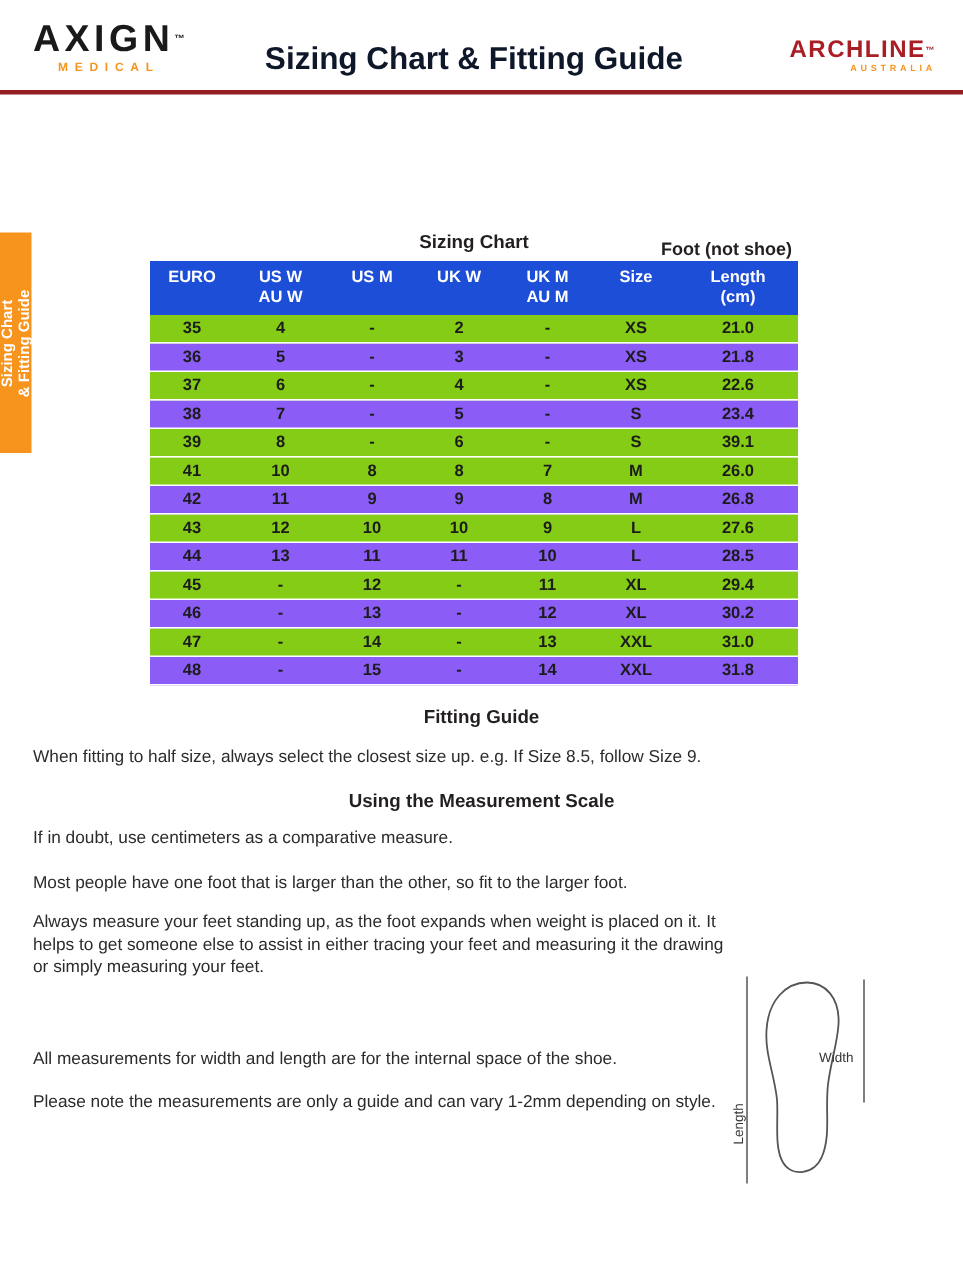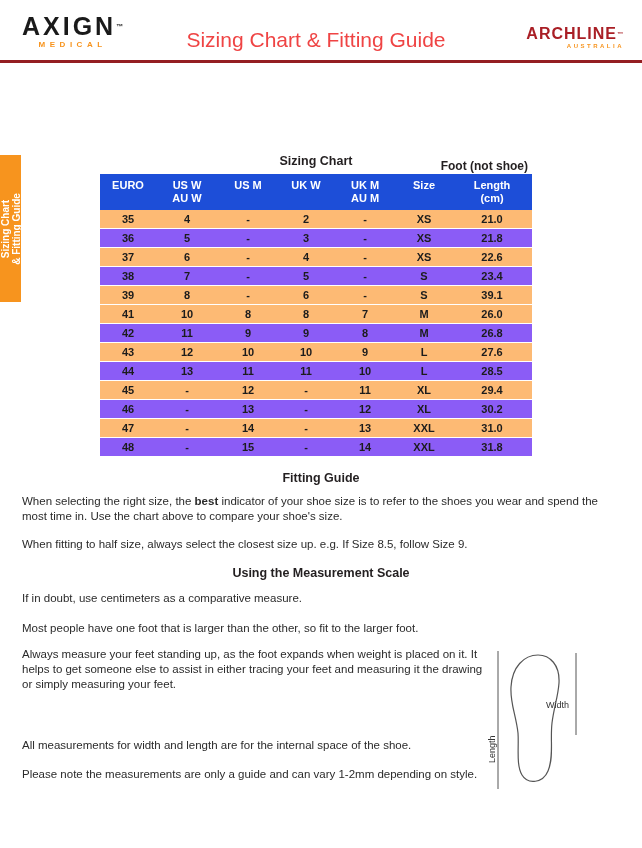--- a/index.html
+++ b/index.html
@@ -6,21 +6,21 @@
   body { font-family:"Liberation Sans", sans-serif; background:#ffffff; }
   .page { position:relative; width:642px; height:848px; background:#fff; overflow:hidden; }
 
   
   .header { position:absolute; top:0; left:0; width:642px; height:62px; background:#fff; }
   .logo-axign { position:absolute; left:22px; top:14px; text-align:center; }
   .axign-name { font-size:25px; font-weight:bold; color:#1a1a1a; letter-spacing:3px; line-height:25px; }
   .axign-tm { font-size:7px; vertical-align:top; color:#1a1a1a; letter-spacing:0; }
   .axign-sub { font-size:8px; font-weight:bold; color:#F7941E; letter-spacing:4.5px; margin-top:1px; }
   .doc-title { position:absolute; left:120px; right:130px; top:28px; text-align:center;
-               font-size:21px; font-weight:normal; color:#ef4444; }
+               font-size:21px; font-weight:bold; color:#0f172a; }
   .logo-archline { position:absolute; right:18px; top:26px; text-align:right; }
   .arch-name { font-size:16px; font-weight:bold; color:#A91E25; letter-spacing:1px; line-height:16px; }
   .arch-tm { font-size:6px; vertical-align:top; color:#A91E25; }
   .arch-sub { font-size:6px; font-weight:bold; color:#F7941E; letter-spacing:2.5px; margin-top:1px; }
   .red-rule { position:absolute; top:60px; left:0; width:642px; height:3px; background:#941E22; }
 
   
   .side-tab { position:absolute; left:0; top:155px; width:21px; height:147px; background:#F7941E; }
   .side-tab-text { position:absolute; top:50%; left:50%; width:145px;
                    transform:translate(-50%,-50%) rotate(-90deg);
@@ -31,21 +31,21 @@
 
   .chart-head { position:relative; width:432px; margin:0 0 2px 100px; height:22px; }
   .chart-title { display:block; text-align:center; font-size:12.5px; font-weight:bold; color:#231F20; padding-top:4px; }
   .foot-note { position:absolute; right:4px; top:9px; font-size:12px; font-weight:bold; color:#231F20; }
 
   table.sizing { border-collapse:collapse; width:432px; margin-left:100px; table-layout:fixed;
                  font-size:11px; font-weight:bold; color:#1c1c1c; text-align:center; }
   table.sizing th { background:#1d4ed8; color:#fff; font-size:11px; font-weight:bold;
                     vertical-align:top; padding-top:5px; height:36px; line-height:13px; }
   table.sizing td { height:18px; border-bottom:1px solid #fff; padding:0; line-height:18px; }
-  tr.row-a td { background:#fdba74; }
+  tr.row-a td { background:#84cc16; }
   tr.row-b td { background:#8b5cf6; }
   table.sizing col.c1 { width:56px; } table.sizing col.c2 { width:62px; }
   table.sizing col.c3 { width:60px; } table.sizing col.c4 { width:56px; }
   table.sizing col.c5 { width:62px; } table.sizing col.c6 { width:56px; }
   table.sizing col.c7 { width:80px; }
 
   h2.section-title { text-align:center; font-size:12.5px; font-weight:bold; color:#231F20; }
   .h-fitting { margin-top:14px; }
   .h-measure { margin-top:14px; }
   p.body-text { font-size:11.5px; color:#2b2b2b; line-height:15px; margin-left:22px; margin-right:22px; }
@@ -246,21 +246,20 @@
             <td>-</td>
             <td>14</td>
             <td>XXL</td>
             <td>31.8</td>
           </tr>
         </tbody>
     </table>
 
     <h2 class="section-title h-fitting">Fitting Guide</h2>
 
-    <p class="body-text p1"><span>When selecting the right size, the </span><b>best</b><span> indicator of your shoe size is to refer to the shoes you wear and spend the most time in. Use the chart above to compare your shoe's size.</span></p>
 
     <p class="body-text p2">When fitting to half size, always select the closest size up. e.g. If Size 8.5, follow Size 9.</p>
 
     <h2 class="section-title h-measure">Using the Measurement Scale</h2>
 
     <p class="body-text p3">If in doubt, use centimeters as a comparative measure.</p>
     <p class="body-text p5">Most people have one foot that is larger than the other, so fit to the larger foot.</p>
     <p class="body-text p4">Always measure your feet standing up, as the foot expands when weight is placed on it. It helps to get someone else to assist in either tracing your feet and measuring it the drawing or simply measuring your feet.</p>
     <p class="body-text p6">All measurements for width and length are for the internal space of the shoe.</p>
     <p class="body-text p7">Please note the measurements are only a guide and can vary 1-2mm depending on style.</p>

